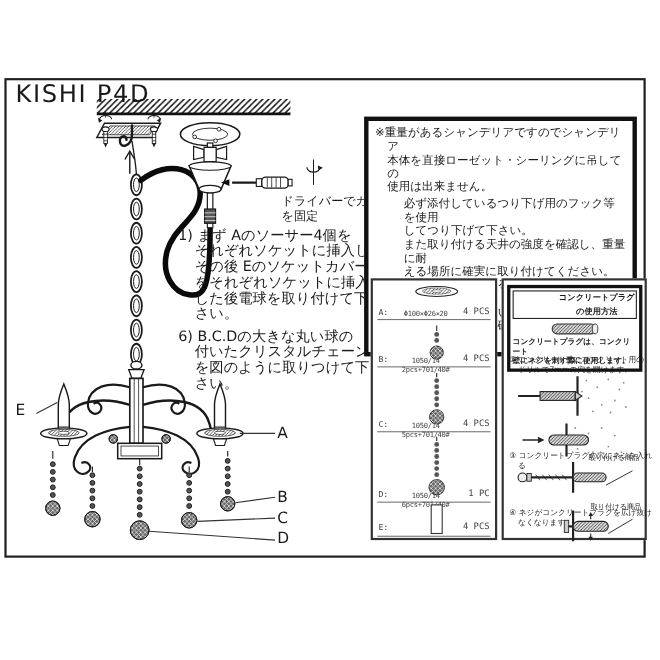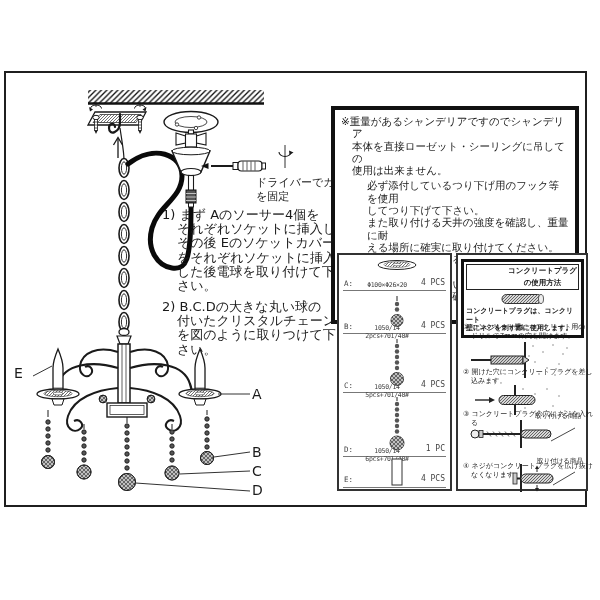--- a/index.html
+++ b/index.html
@@ -50,20 +50,21 @@
         <path d="M0,3 L3,0" stroke="#333" stroke-width="0.7" fill="none"></path>
       </pattern>
       <pattern id="xhatch" width="4" height="4" patternUnits="userSpaceOnUse">
         <path d="M0,0 L4,4 M4,0 L0,4" stroke="#e6e6e6" stroke-width="0.7" fill="none"></path>
       </pattern>
     </defs>
   </svg>
 
   <div class="abs frame"></div>
 
+  <div class="abs doc-title">KISHI P4D</div>
 
   <svg class="abs" style="left:4px;top:72px;" width="330" height="433" viewBox="0 0 330 433">
 
     <g>
       <rect x="84" y="18" width="176" height="13" fill="url(#hatch45)"></rect>
       <line x1="84" y1="31.5" x2="260" y2="31.5" stroke="#111" stroke-width="2.5"></line>
     </g>
 
     <g stroke="#1a1a1a" fill="#fff">
       <polygon points="91,40 142,40 135,53 84,53" stroke-width="1.3"></polygon>
@@ -270,21 +271,21 @@
   <div class="abs diagram-label" style="left:252px;top:482px;">D</div>
 
   <div class="abs note pre">ドライバーでカップ位置
 を固定</div>
   <div class="abs step step1 pre">1) まず Aのソーサー4個を
 それぞれソケットに挿入し
 その後 Eのソケットカバー
 をそれぞれソケットに挿入
 した後電球を取り付けて下
 さい。</div>
-  <div class="abs step step2 pre">2) B.C.Dの大きな丸い球の
+  <div class="abs step step2 pre">6) B.C.Dの大きな丸い球の
 付いたクリスタルチェーン
 を図のように取りつけて下
 さい。</div>
 
   <div class="abs warning">
     <div class="p1 pre">※重量があるシャンデリアですのでシャンデリア
 本体を直接ローゼット・シーリングに吊しての
 使用は出来ません。</div>
     <div class="p2 pre">必ず添付しているつり下げ用のフック等を使用
 してつり下げて下さい。
@@ -403,22 +404,20 @@
             <circle cx="92" cy="35" r="0.8"></circle>
             <circle cx="104" cy="8" r="0.8"></circle>
         </g>
         <line x1="8" y1="20" x2="28" y2="20" stroke="#222" stroke-width="2"></line>
         <rect x="28" y="16" width="32" height="8" fill="#ccc" stroke="#222" stroke-width="1"></rect>
         <rect x="28" y="16" width="32" height="8" fill="url(#hatchFine)"></rect>
         <polygon points="60,16 66,20 60,24" fill="#ccc" stroke="#222" stroke-width="1"></polygon>
       </svg>
     </div>
 
-    <div class="plug-step ps2 pre">② 開けた穴にコンクリートプラグを差し
-込みます。</div>
     <div class="illus il2">
       <svg width="118" height="32" viewBox="0 0 118 32">
         <line x1="52" y1="1" x2="52" y2="31" stroke="#222" stroke-width="2"></line>
         <g fill="#888">
             <circle cx="60" cy="5" r="0.8"></circle>
             <circle cx="72" cy="10" r="0.8"></circle>
             <circle cx="84" cy="5" r="0.8"></circle>
           <circle cx="96" cy="12" r="0.8"></circle>
             <circle cx="62" cy="24" r="0.8"></circle>
             <circle cx="76" cy="27" r="0.8"></circle>

